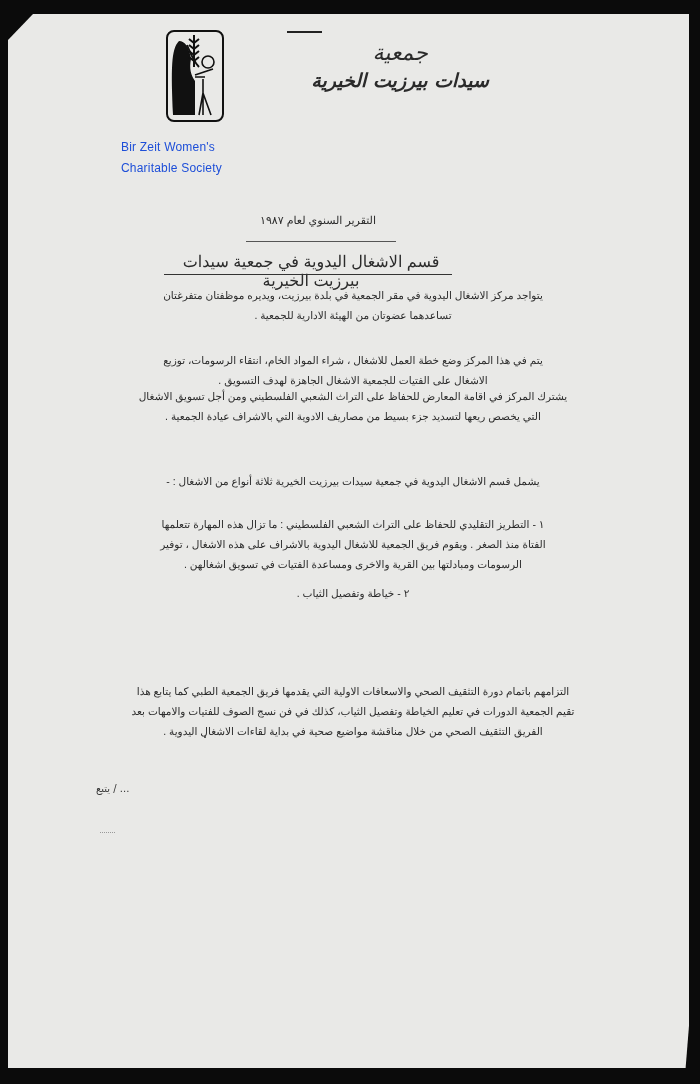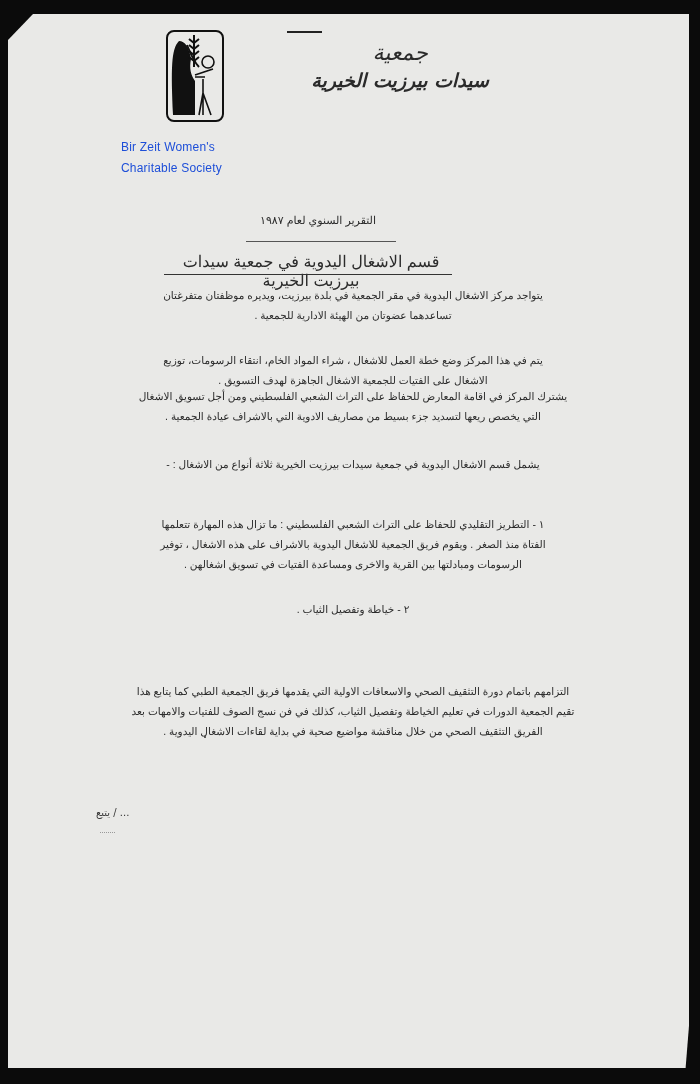--- a/index.html
+++ b/index.html
@@ -59,21 +59,21 @@
   }
   .rule2 {
     position: absolute; left: 156px; top: 260px; width: 288px; border-top: 1px solid #333;
   }
   .para {
     left: 95px; width: 500px; text-align: justify; line-height: 20px;
   }
   .para-line { display: block; text-align: center; white-space: nowrap; overflow: hidden; }
   .footer-cont {
     position: absolute; left: 88px; top: 769px;
-    direction: rtl; font-size: 10px; color: #333; margin-top: 24px;
+    direction: rtl; font-size: 10px; color: #333;
   }
   .footer-dash {
     position: absolute; left: 92px; top: 818px; width: 15px; border-top: 1px dotted #999;
   }
   .dot { position: absolute; width: 2px; height: 2px; background:#333; border-radius:1px; }
 </style>
 </head>
 <body>
 
 <div class="paper">
@@ -114,31 +114,31 @@
   <div class="ar para" style="top:336px;">
     <span class="para-line">يتم في هذا المركز وضع خطة العمل للاشغال ، شراء المواد الخام، انتقاء الرسومات، توزيع</span>
     <span class="para-line">الاشغال على الفتيات للجمعية الاشغال الجاهزة لهدف التسويق .</span>
   </div>
 
   <div class="ar para" style="top:372px;">
     <span class="para-line">يشترك المركز في اقامة المعارض للحفاظ على التراث الشعبي الفلسطيني ومن أجل تسويق الاشغال</span>
     <span class="para-line">التي يخصص ريعها لتسديد جزء بسيط من مصاريف الادوية التي بالاشراف عيادة الجمعية .</span>
   </div>
 
-  <div class="ar para" style="top:440px;">
+  <div class="ar para" style="top:457px;">
     <span class="para-line">يشمل قسم الاشغال اليدوية في جمعية سيدات بيرزيت الخيرية ثلاثة أنواع من الاشغال : -</span>
   </div>
 
   <div class="ar para" style="top:500px;">
     <span class="para-line">١ - التطريز التقليدي للحفاظ على التراث الشعبي الفلسطيني : ما تزال هذه المهارة تتعلمها</span>
     <span class="para-line">الفتاة منذ الصغر . ويقوم فريق الجمعية للاشغال اليدوية بالاشراف على هذه الاشغال ، توفير</span>
     <span class="para-line">الرسومات ومبادلتها بين القرية والاخرى ومساعدة الفتيات في تسويق اشغالهن .</span>
   </div>
 
-  <div class="ar para" style="top:585px;">
+  <div class="ar para" style="top:569px;">
     <span class="para-line">٢ - خياطة وتفصيل الثياب .</span>
   </div>
 
 
   <div class="ar para" style="top:667px;">
     <span class="para-line">التزامهم باتمام دورة التثقيف الصحي والاسعافات الاولية التي يقدمها فريق الجمعية الطبي كما يتابع هذا</span>
     <span class="para-line">تقيم الجمعية الدورات في تعليم الخياطة وتفصيل الثياب، كذلك في فن نسج الصوف للفتيات والامهات بعد</span>
     <span class="para-line">الفريق التثقيف الصحي من خلال مناقشة مواضيع صحية في بداية لقاءات الاشغال اليدوية .</span>
   </div>
 

